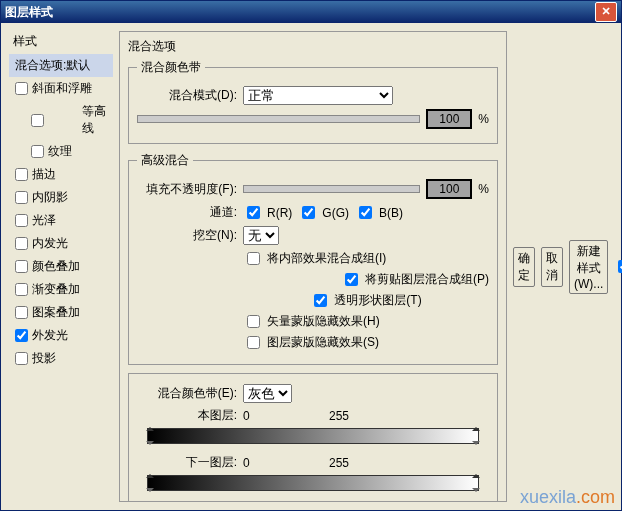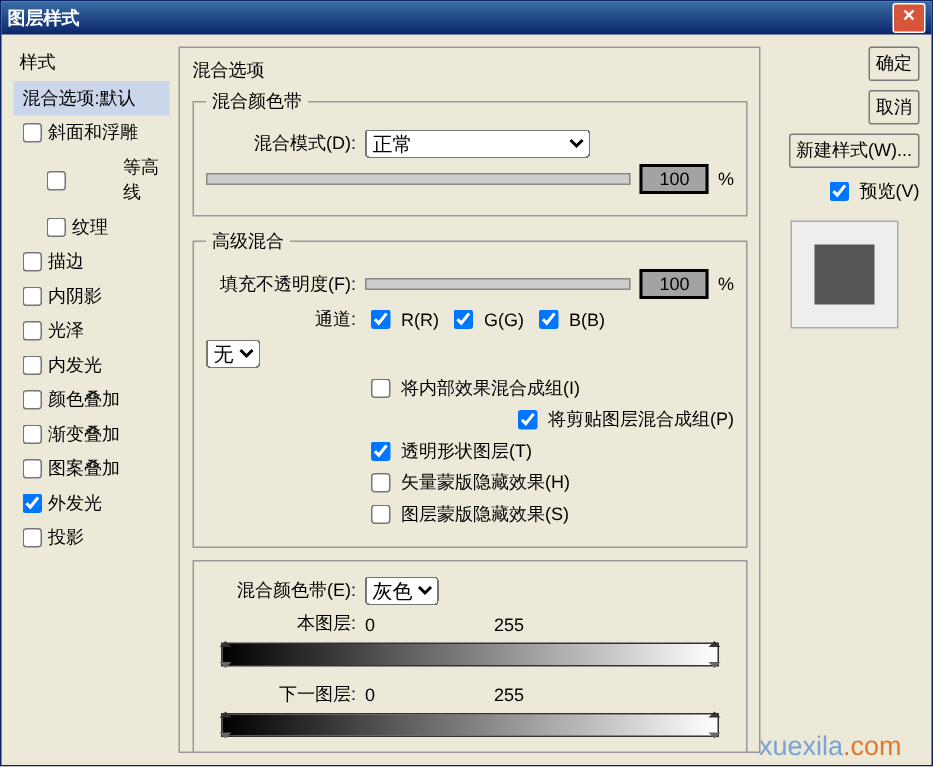--- a/index.html
+++ b/index.html
@@ -7,36 +7,36 @@
 .titlebar{height:22px;background:linear-gradient(#3a6ea5,#0a246a);color:#fff;display:flex;align-items:center;padding:0 4px;font-weight:bold}
 .titlebar .spacer{flex:1}
 .closebtn{width:20px;height:18px;background:#d9553a;border:1px solid #fff;border-radius:2px;text-align:center;line-height:16px;color:#fff;font-weight:bold;font-size:11px}
 .body{display:flex;padding:8px;gap:6px;height:calc(100% - 38px)}
 .sidebar{width:104px}
 .sidehdr{padding:2px 4px 4px}
 .sideitem{padding:3px 2px 3px 6px;display:flex;align-items:center;gap:4px}
 .sideitem.sel{background:#cbd6ea}
 .sideitem input{margin:0}
 .center{flex:1;border:1px solid #999;padding:6px 8px;overflow:auto}
-.right{width:100px;display:flex;flex-direction:column;gap:6px;align-items:flex-end}
+.right{width:100px;display:flex;flex-direction:row;gap:6px;align-items:center}
 .btn{background:#ece9d8;border:1px solid #7a7a7a;padding:2px 4px;text-align:center;border-radius:2px}
 fieldset{border:1px solid #999;margin:0 0 8px;padding:6px 8px 10px}
 legend{padding:0 4px}
 .row{display:flex;align-items:center;gap:6px;margin:4px 0}
 .lbl{width:100px;text-align:right}
 select{font:12px inherit}
 .slider{flex:1;height:6px;background:#ccc;border:1px solid #888;position:relative}
 .numbox{width:38px;border:2px solid #000000;text-align:center;padding:1px 2px;background:#a3a3a3}
 .ck{display:flex;align-items:center;gap:4px}
 .grad{height:14px;background:linear-gradient(90deg,#000,#fff);border:1px solid #333;position:relative;margin:2px 10px 10px}
 .grad .mark{position:absolute;top:-6px;width:0;height:0;border:4px solid transparent;border-bottom-color:#333}
 .grad .mark.bot{top:auto;bottom:-6px;border-bottom-color:transparent;border-top-color:#666}
 .preview{width:70px;height:70px;background:#eee;border:1px solid #aaa;margin:4px auto;display:flex;align-items:center;justify-content:center}
 .swatch{width:40px;height:40px;background:#555}
-.wm{position:absolute;bottom:2px;right:20px;font:18px Arial;color:#888}
+.wm{position:absolute;bottom:2px;right:6px;font:18px Arial;color:#888}
 .wm .r{color:#e07a2a}
 </style>
 </head>
 <body>
 
 <div class="window">
  <div class="titlebar">
   <span>图层样式</span>
   <span class="spacer"></span>
   <div class="closebtn">✕</div>
@@ -129,32 +129,33 @@
      <label class="ck">
               <input type="checkbox" checked="" style="">
               <span>G(G)</span>
             </label>
      <label class="ck">
               <input type="checkbox" checked="" style="">
               <span>B(B)</span>
             </label>
     </div>
     <div class="row">
+     <span class="lbl">挖空(N):</span>
      <select><option>无</option></select>
     </div>
     <div id="advopts" style="margin-left:106px">
             <label class="ck" style="display: flex; margin: 2px 0px;">
               <input type="checkbox" style="">
               <span>将内部效果混合成组(I)</span>
             </label>
             <label class="ck" style="display: flex; margin: 2px 0px; justify-content: flex-end;">
               <input type="checkbox" checked="" style="">
               <span>将剪贴图层混合成组(P)</span>
             </label>
-            <label class="ck" style="display: flex; margin: 2px 0px;">
+            <label class="ck" style="display: flex; margin: 2px 0px; justify-content: center;">
               <input type="checkbox" checked="" style="">
               <span>透明形状图层(T)</span>
             </label>
             <label class="ck" style="display: flex; margin: 2px 0px;">
               <input type="checkbox" style="">
               <span>矢量蒙版隐藏效果(H)</span>
             </label>
             <label class="ck" style="display: flex; margin: 2px 0px;">
               <input type="checkbox" style="">
               <span>图层蒙版隐藏效果(S)</span>

